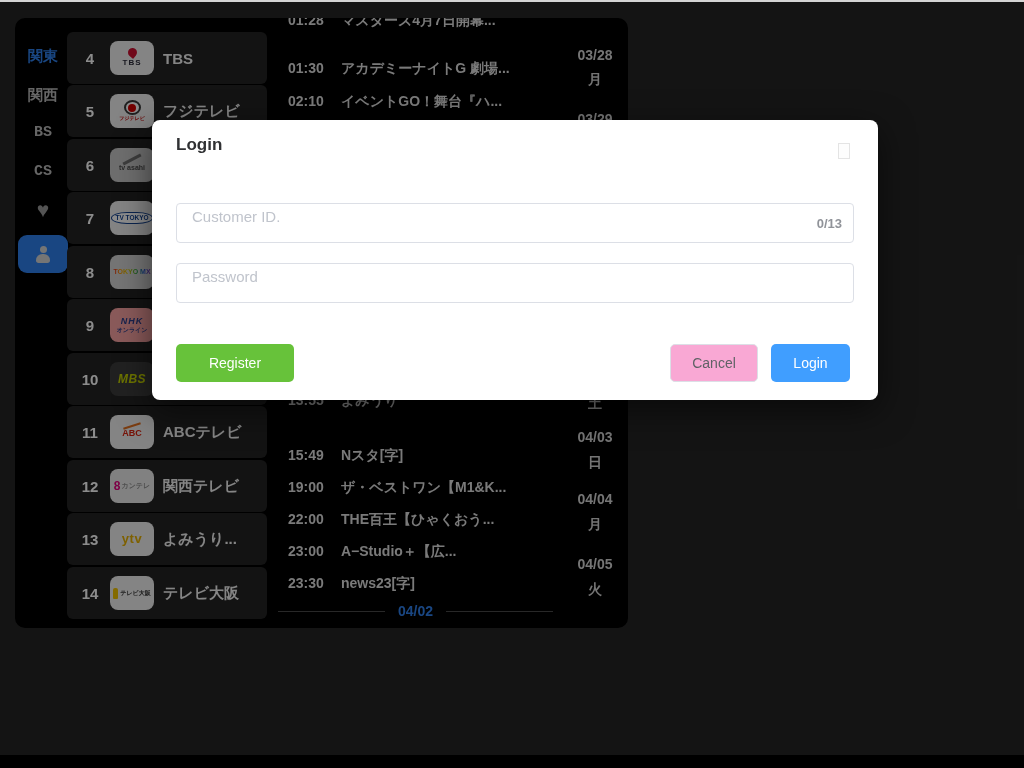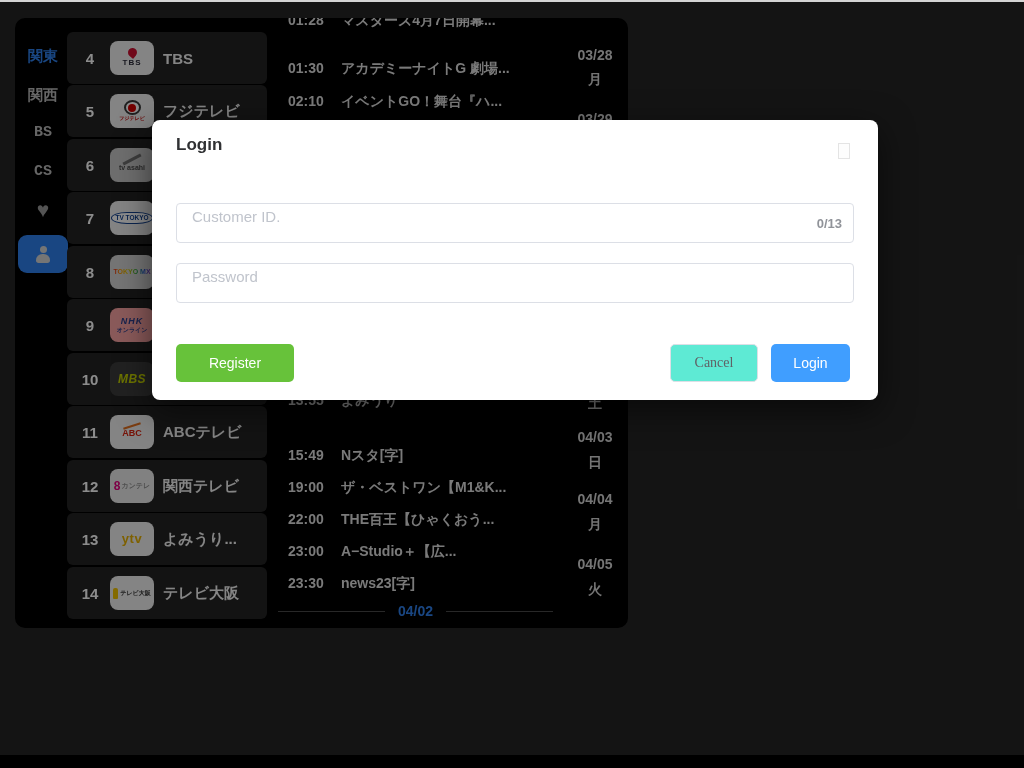--- a/index.html
+++ b/index.html
@@ -91,21 +91,21 @@
   .field { position:absolute; left:24px; width:678px; height:40px; }
   .field input { width:100%; height:100%; border:1px solid #DCDFE6; border-radius:4px;
                  padding:0 60px 13px 15px; font-size:15px; color:#303133; outline:none;
                  font-family:"Liberation Sans","DejaVu Sans",sans-serif; }
   .field input::placeholder { color:#C0C4CC; opacity:1; }
   .field-counter { position:absolute; right:12px; top:13px; font-size:13px; font-weight:bold; color:#909399; }
   .btn { position:absolute; top:224px; height:38px; border-radius:5px; border:none; cursor:pointer;
          font-size:14px; font-family:"Liberation Sans","DejaVu Sans",sans-serif;
          display:flex; align-items:center; justify-content:center; }
   .btn-register { left:24px; width:118px; color:#fff; }
-  .btn-cancel { left:518px; width:88px; background:#5eead4; border:1px solid #DCDFE6; color:#606266;font-family:Liberation Serif, serif; }
+  .btn-cancel { left:518px; width:88px; background:#f9a8d4; border:1px solid #DCDFE6; color:#606266; }
   .btn-login { left:619px; width:79px; color:#fff; }
 </style>
 </head>
 <body>
 
 <div class="screen">
 
   <div class="app">
     <div class="panel">
 

